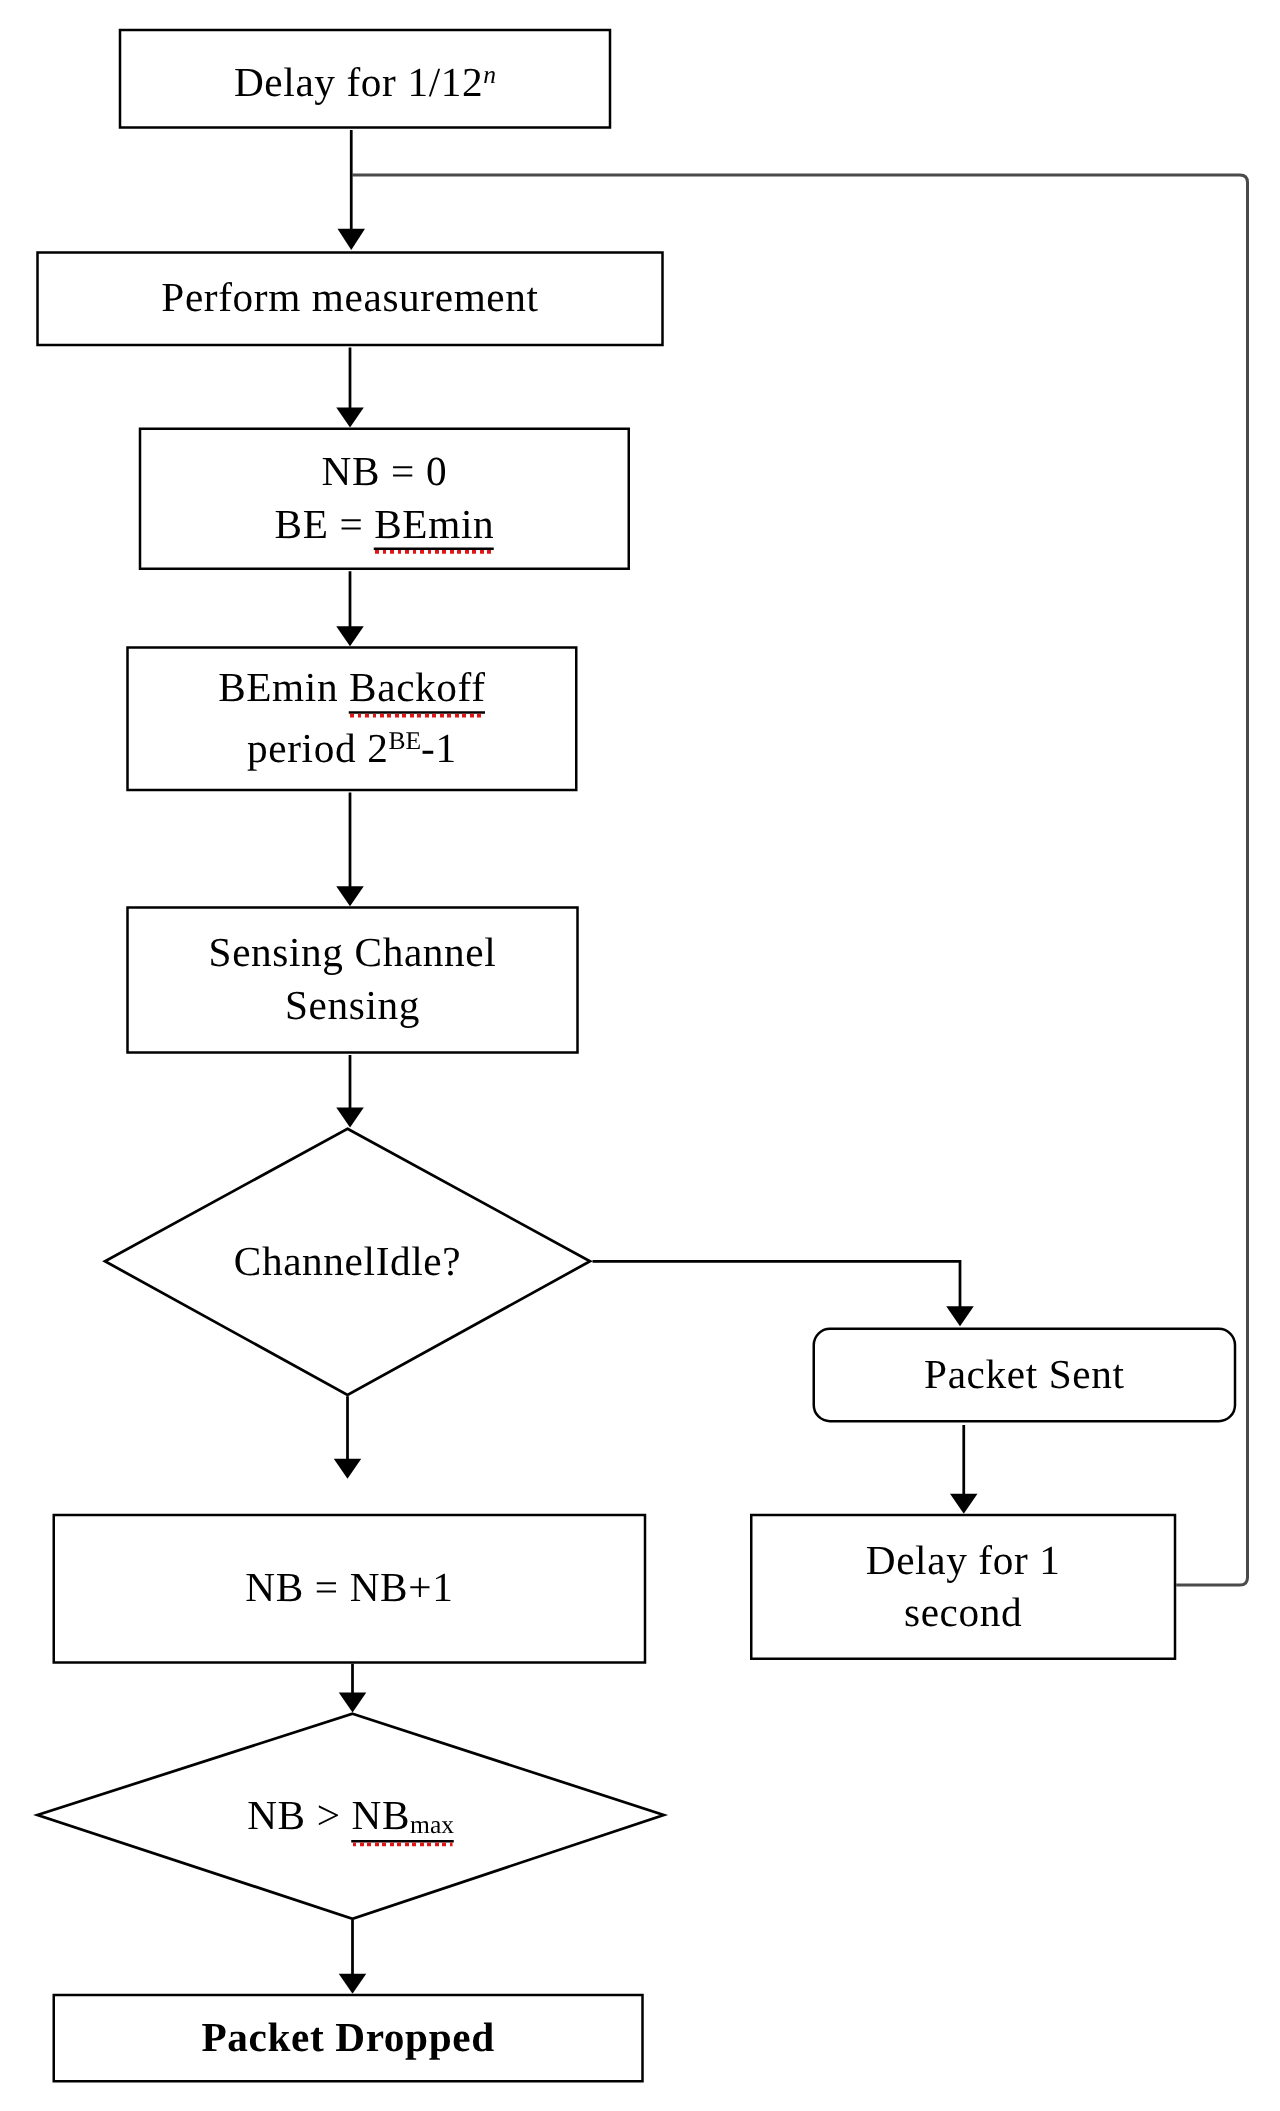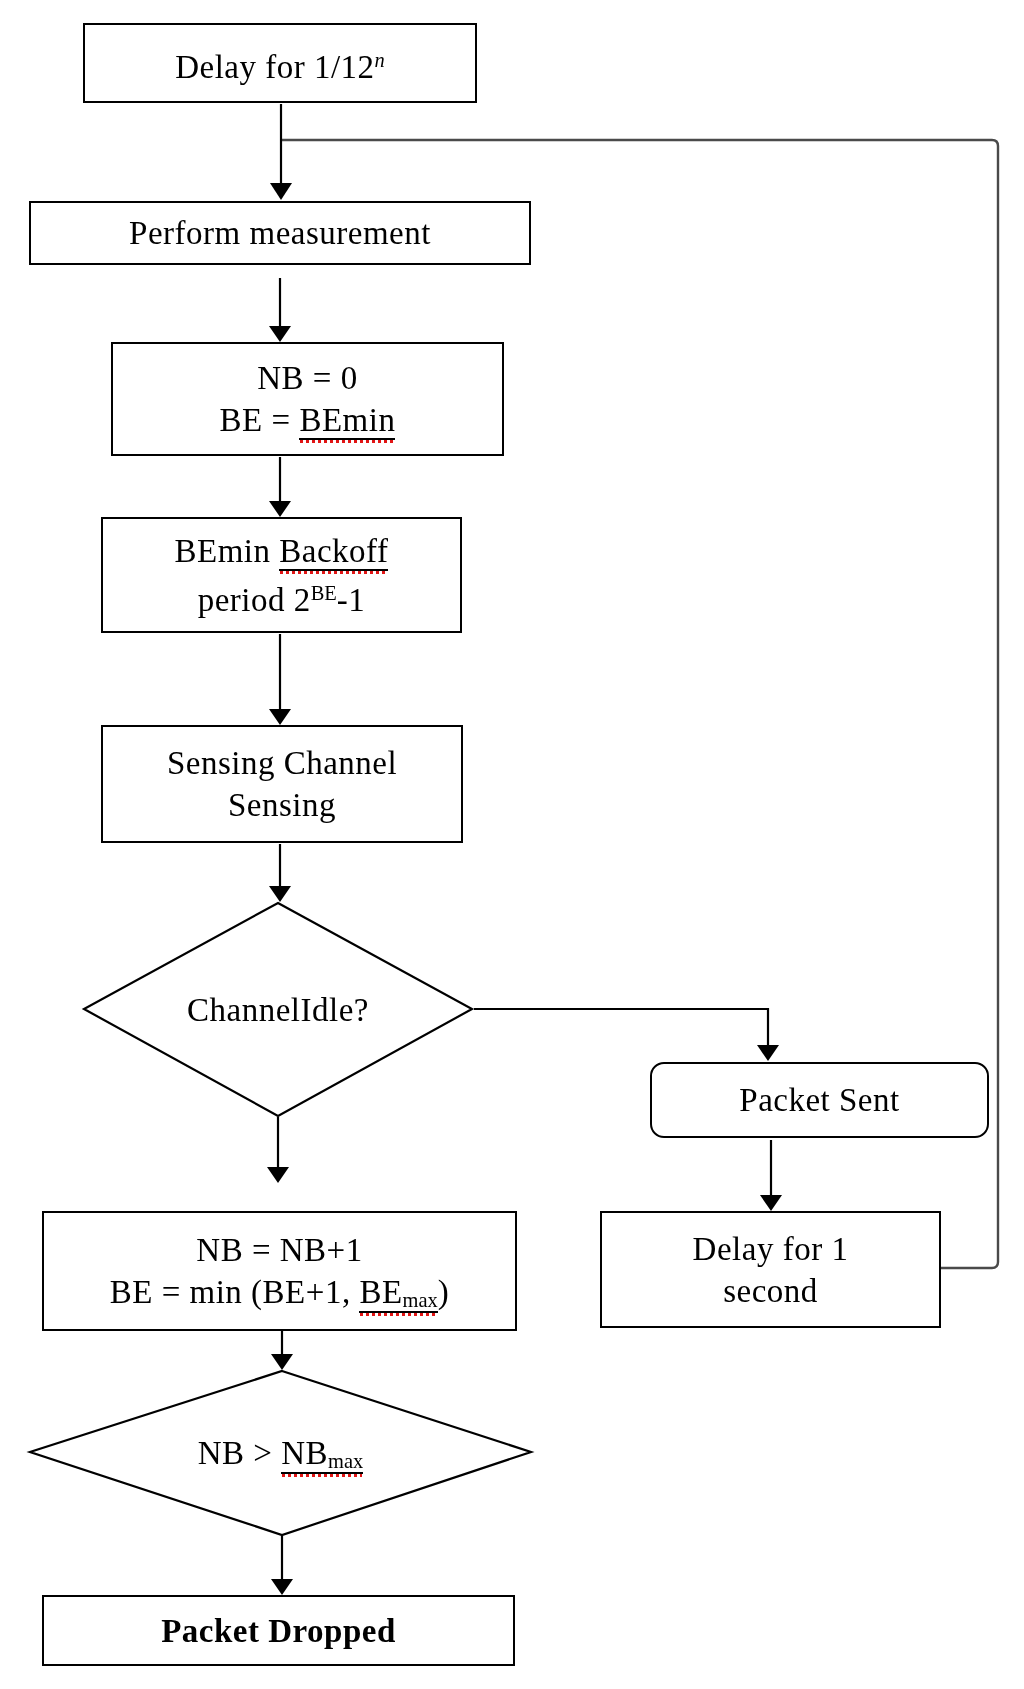--- a/index.html
+++ b/index.html
@@ -66,25 +66,25 @@
 
     <path d="M282,1303 V1355" fill="none" stroke="#000" stroke-width="2.2"></path>
     <polygon points="271,1354 293,1354 282,1370" fill="#000"></polygon>
 
     <polygon points="282,1371 531,1452 282,1535 30,1452" fill="#ffffff" stroke="#000" stroke-width="2.2"></polygon>
 
     <path d="M282,1536 V1580" fill="none" stroke="#000" stroke-width="2.2"></path>
     <polygon points="271,1579 293,1579 282,1595" fill="#000"></polygon>
   </svg>
 
-  <div class="node" style="left:83px;top:23px;width:394px;height:80px;">
+  <div class="node" style="left:95px;top:23px;width:394px;height:80px;">
     <div class="row"><span>Delay for 1/12</span><sup class="sp it">n</sup></div>
   </div>
 
-  <div class="node" style="left:29px;top:201px;width:502px;height:64px;">
+  <div class="node" style="left:29px;top:201px;width:502px;height:76px;">
     <div class="row">Perform measurement</div>
   </div>
 
   <div class="node" style="left:83px;top:342px;width:393px;height:114px;margin-left:28px;">
     <div class="row">NB = 0</div>
     <div class="row"><span>BE = </span><span class="miss"><span>BEmin</span></span></div>
   </div>
 
   <div class="node" style="left:101px;top:517px;width:361px;height:116px;">
     <div class="row"><span>BEmin </span><span class="miss"><span>Backoff</span></span></div>
@@ -105,21 +105,20 @@
     <div class="row">Packet Sent</div>
   </div>
 
   <div class="node" style="left:600px;top:1211px;width:341px;height:117px;">
     <div class="row">Delay for 1</div>
     <div class="row">second</div>
   </div>
 
   <div class="node" style="left:42px;top:1183px;width:475px;height:120px;margin-top:28px;">
     <div class="row">NB = NB+1</div>
-    <div class="row"><span>BE = min (BE+1, </span><span class="miss"><span><span>BE</span><sub class="sb">max</sub></span></span><span>)</span></div>
   </div>
 
   <div class="dtext" style="left:30px;top:1371px;width:501px;height:164px;">
     <div class="row"><span>NB &gt; </span><span class="miss"><span><span>NB</span><sub class="sb">max</sub></span></span></div>
   </div>
 
   <div class="node" style="left:42px;top:1595px;width:473px;height:71px;font-weight:bold;">
     <div class="row">Packet Dropped</div>
   </div>
 

